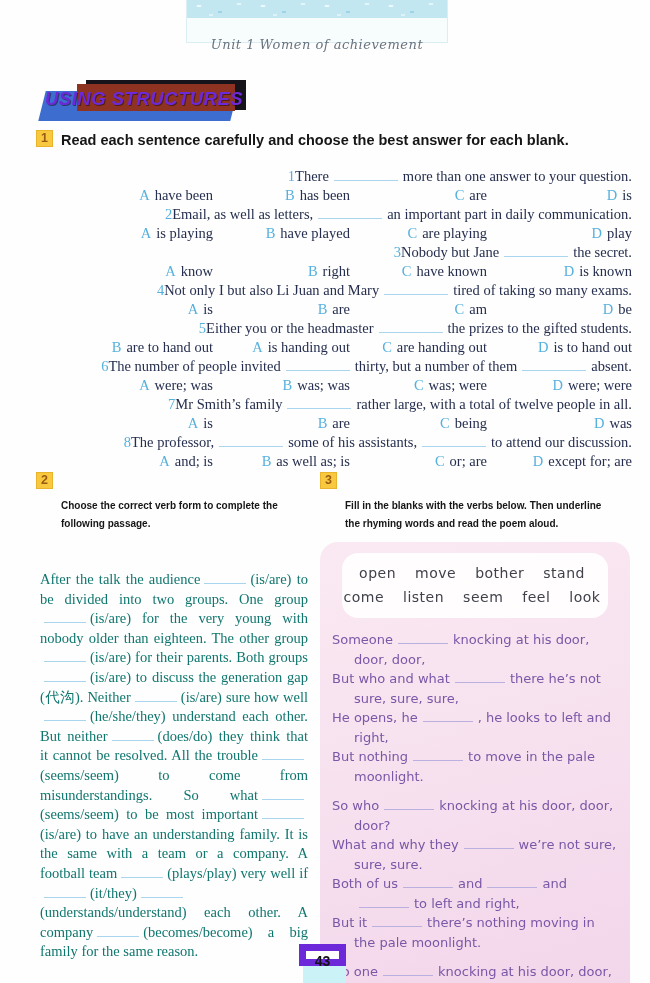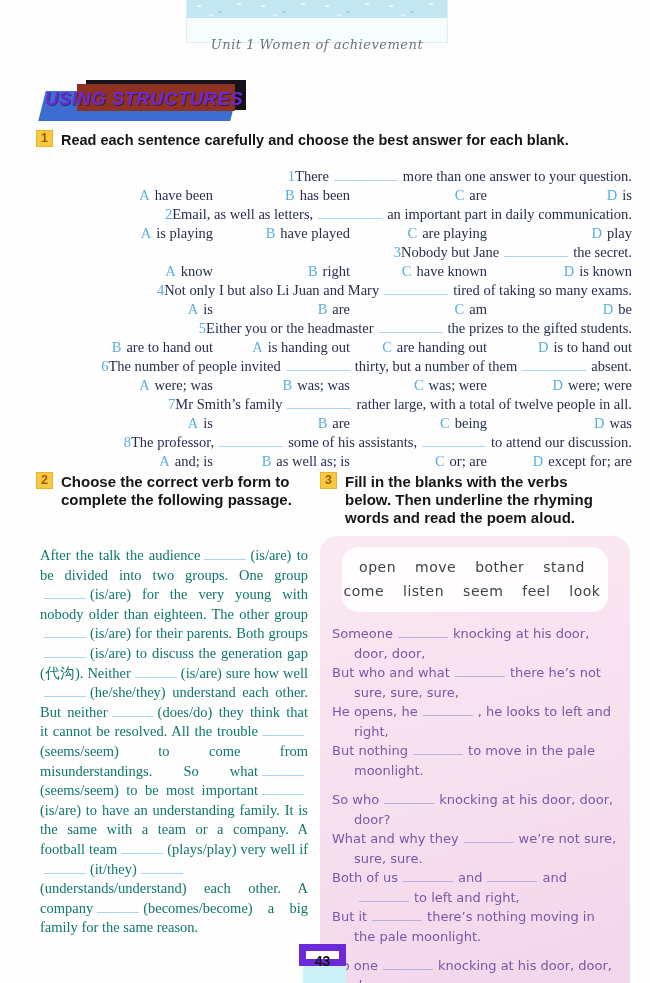--- a/index.html
+++ b/index.html
@@ -27,21 +27,21 @@
   .ss-red  { position:absolute; left:37px; top:4px; width:158px; height:27px; background:#8e3322; }
   .ss-text { position:absolute; left:5px; top:8px; font:italic 800 18.5px "Liberation Sans", sans-serif;
     color:#6d28d9; letter-spacing:0.5px; white-space:nowrap;
     text-shadow:1px 1px 0 rgba(20,10,10,0.5); }
 
   
   .ex-header { display:flex; align-items:flex-start; gap:8px; }
   .ex-num { flex:0 0 auto; width:17px; height:17px; background:#f8c93e; border:1px solid #eab32c;
     color:#9b5a14; font:700 12.5px/15px "Liberation Sans", sans-serif; text-align:center; }
   .ex-instr { font:700 14.5px/18px "Liberation Sans", sans-serif; color:#161616; padding-top:1px; }
-  .ex-instr.narrow { font-size:15px; }
+  .ex-instr.narrow { font-size:10px;margin-top:24px; }
 
   
   .ex1 { position:absolute; left:36px; top:130px; width:596px; }
   .ex1-questions { margin-top:18px; font-family:"Liberation Serif", serif; color:#252e4e;text-align:right; }
   .question { height:38px; }
   .q-line { font-size:14.5px; line-height:19px; white-space:nowrap; }
   .q-num { display:inline-block; width:18px; margin-left:24px; color:#55b0dd; }
   .u-blank { display:inline-block; width:64px; border-bottom:1.5px solid #a9d6ee;
     height:11px; margin:0 5px; }
   .opts { display:grid; grid-template-columns:135px 137px 137px auto;

